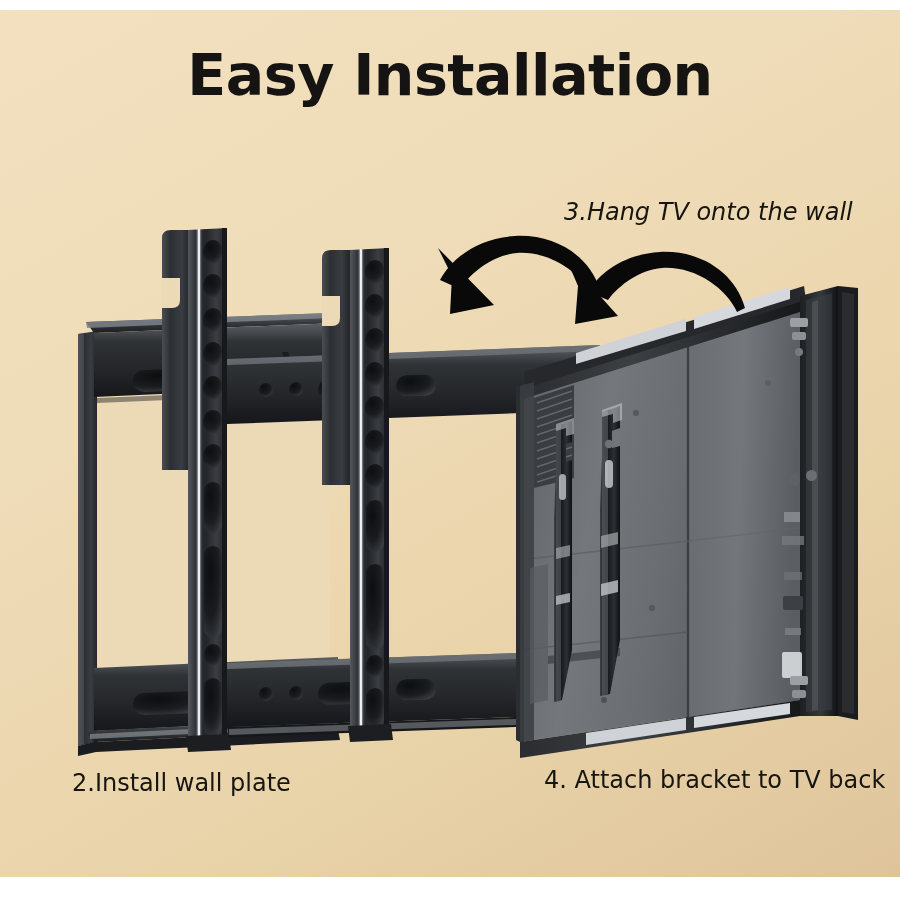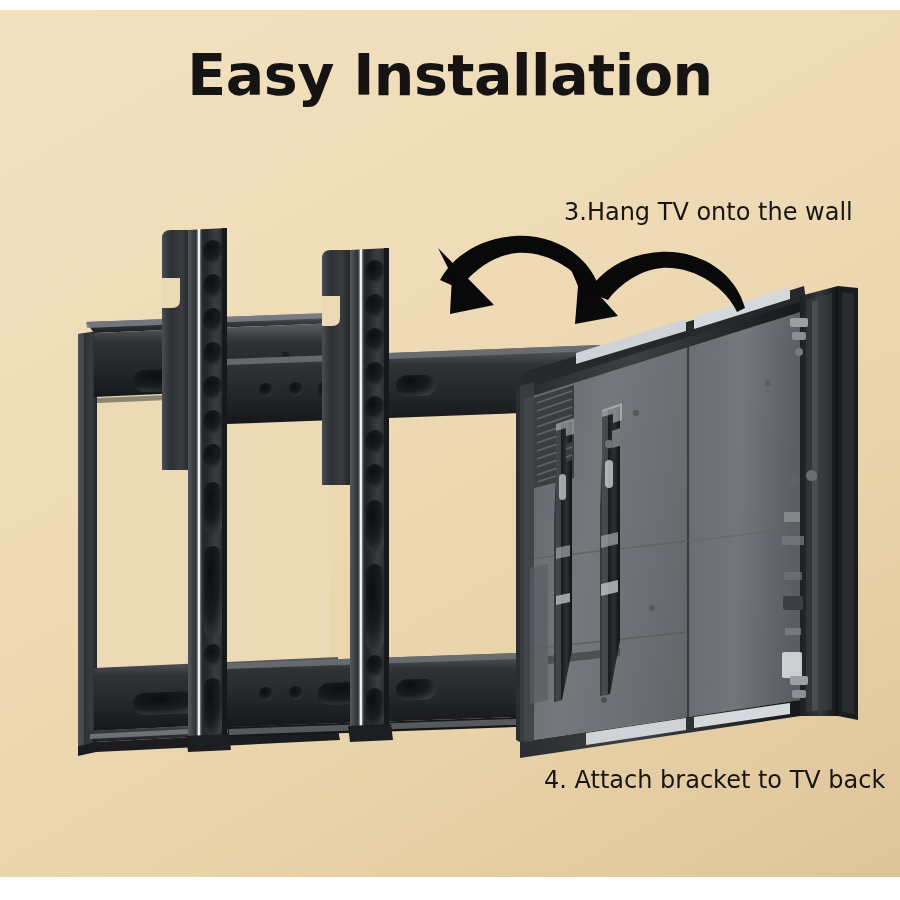--- a/index.html
+++ b/index.html
@@ -19,21 +19,21 @@
     font-size:57px;font-weight:bold;letter-spacing:-0.5px;
     color:#161412;
     font-family:"DejaVu Sans","Liberation Sans",sans-serif;
   }
   .caption{
     position:absolute;
     font-size:24px;color:#17150f;
     font-family:"DejaVu Sans","Liberation Sans",sans-serif;
     white-space:nowrap;
   }
-  #cap-hang{left:564px;top:198px;}
+  #cap-hang{left:564px;top:198px;font-style:italic;}
   #cap-wall{left:72px;top:769px;}
   #cap-attach{left:544px;top:766px;}
   svg.art{position:absolute;left:0;top:0;width:900px;height:900px;overflow:visible;}
   #bottomwhite{position:absolute;left:0;top:877px;width:900px;height:23px;background:#fff;}
   #topwhite{position:absolute;left:0;top:0;width:900px;height:10px;background:#fff;}
 </style>
 </head>
 <body>
 
 <div id="stage">
@@ -331,17 +331,18 @@
                L 460 289
                C 472 271, 494 255, 517 253
                C 550 251, 580 272, 591 295 Z"></path>
       <path d="M 438 248 L 494 305 L 450 314 L 452 276 Z"></path>
     </g>
   </svg>
 
   <div id="title">Easy Installation</div>
 
   <div class="caption" id="cap-hang">3.Hang TV onto the wall</div>
+  <div class="caption" id="cap-wall">2.Install wall plate</div>
   <div class="caption" id="cap-attach">4. Attach bracket to TV back</div>
 
   <div id="topwhite"></div>
   <div id="bottomwhite"></div>
 </div>
 
 </body></html>

